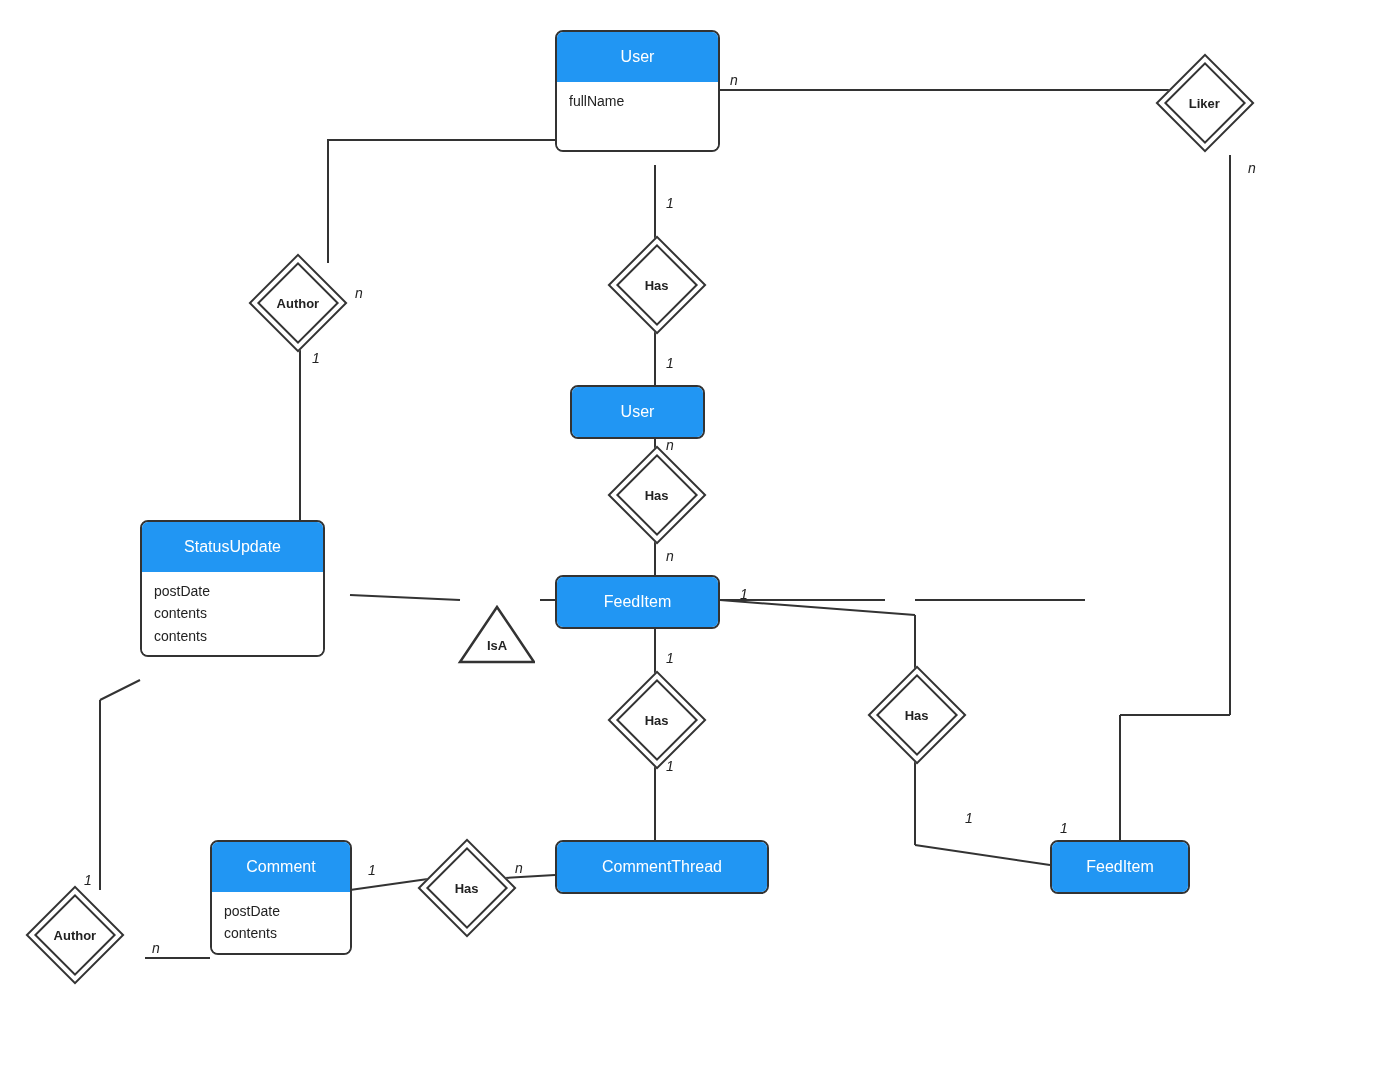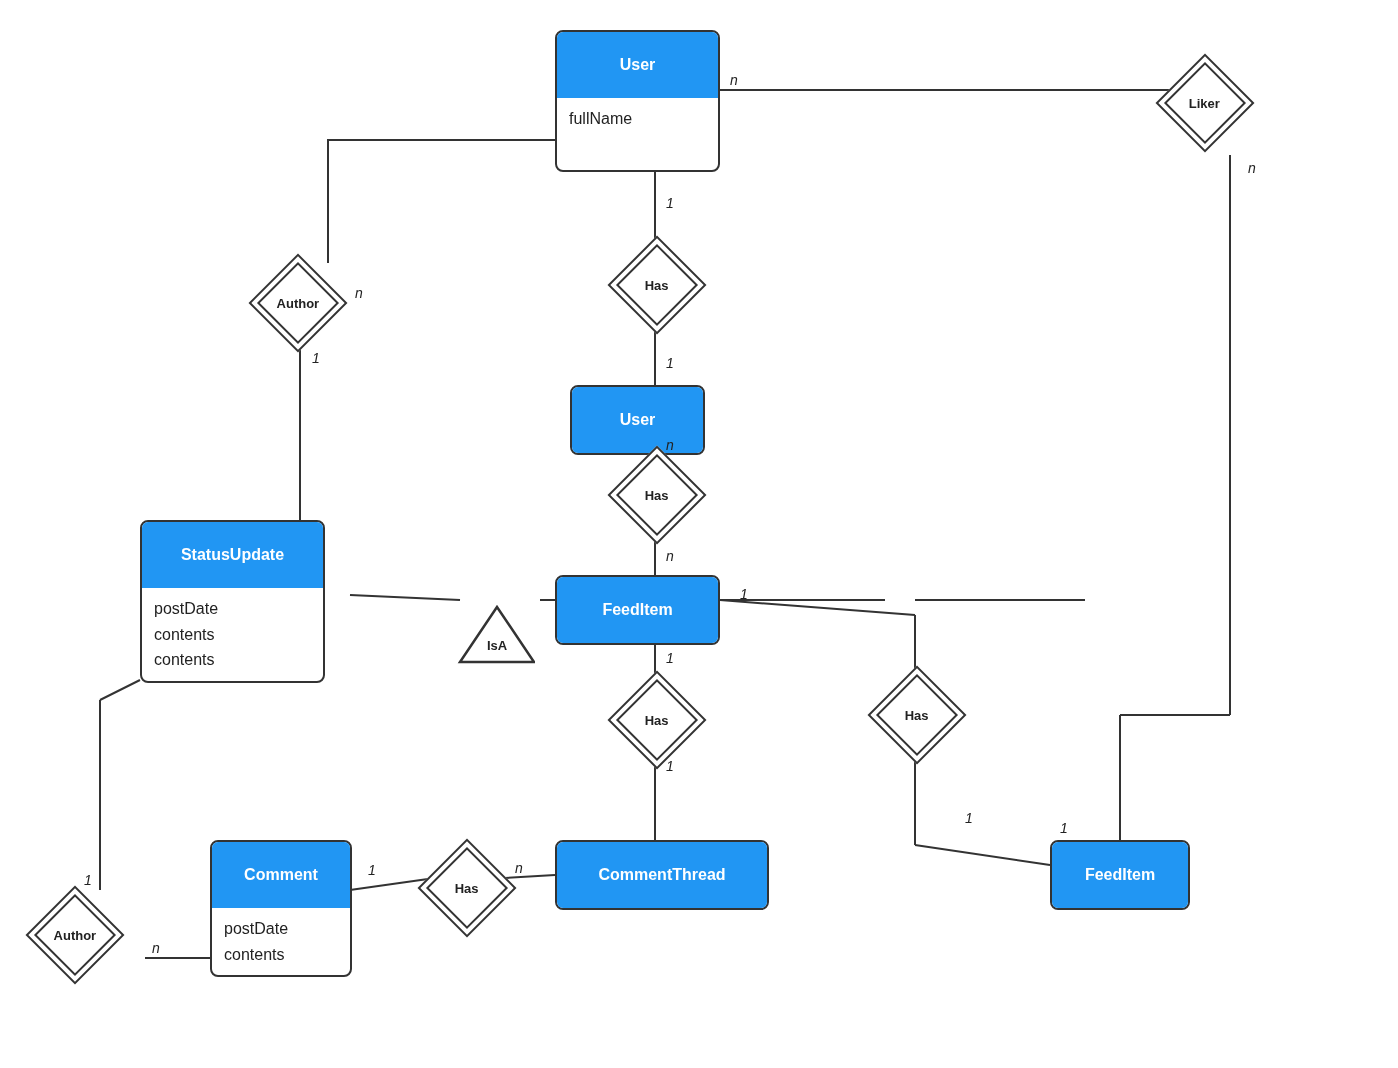--- a/index.html
+++ b/index.html
@@ -30,34 +30,33 @@
       border: 2px solid #333;
       border-radius: 8px;
       overflow: hidden;
       background: #fff;
       min-width: 130px;
       text-align: center;
     }
     .entity-header {
       background: #2196F3;
       color: #fff;
-      font-weight: bold;
+      font-weight: normal;
       font-size: 16px;
-      padding: 24px 12px;
+      padding: 16px 12px;
       text-align: center;
     }
     .entity-body {
       background: #fff;
       padding: 8px 12px;
-      font-size: 16px;
+      font-size: 14px;
       color: #222;
       text-align: left;
       line-height: 1.6;
       min-height: 40px;
-      border-radius: 10px;
     }
 
     
     .diamond-wrap {
       position: absolute;
       display: flex;
       align-items: center;
       justify-content: center;
     }
     .diamond {

